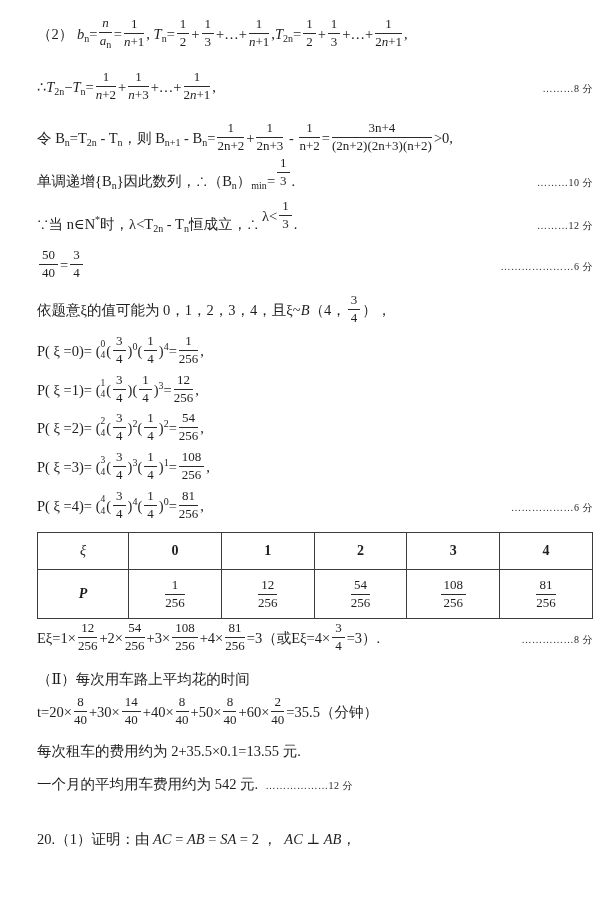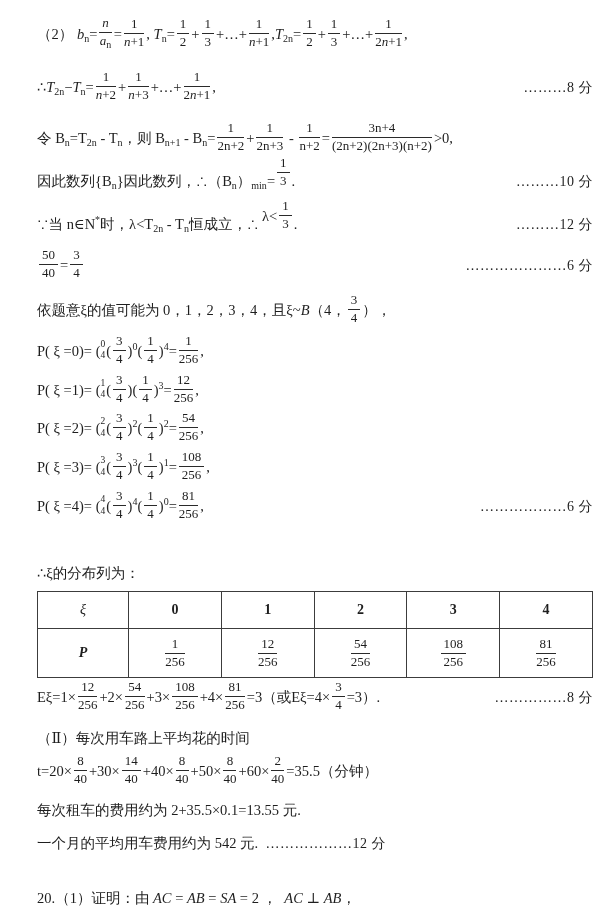--- a/index.html
+++ b/index.html
@@ -1,21 +1,21 @@
 <!DOCTYPE html>
 <html><head>
 <meta charset="utf-8">
 <style>
   html,body{margin:0;padding:0;background:#ffffff;}
   body{width:601px;height:913px;overflow:hidden;
        font-family:"Liberation Serif","DejaVu Serif",serif;color:#1e1e1e;}
   .page{box-sizing:border-box;width:601px;height:913px;padding:12px 21px 0 24px;background:#fff;margin-left:13px;}
   .line{display:flex;align-items:baseline;font-size:14.5px;white-space:pre;}
   .fm{display:inline-block;}
-  .score{font-size:14px;letter-spacing:.5px;}
+  .score{font-size:10px;letter-spacing:.5px;}
   .right{margin-left:auto;}
   
   .frac{display:inline-block;vertical-align:middle;text-align:center;
         font-size:13px;line-height:1.15;margin:0 2px;transform:translateY(-2px);}
   .frac .num{display:block;border-bottom:1px solid #2a2a2a;padding:0 3px 1px 3px;}
   .frac .den{display:block;padding-top:1px;}
   
   .stk{display:inline-block;vertical-align:middle;font-size:9.5px;line-height:1.2;
        transform:translateY(-2px);margin-right:1px;}
   .stk span{display:block;text-align:left;}
@@ -50,21 +50,21 @@
   <div class="line mt20">
     <span class="fm"><span>∴</span><span class="it">T</span><span class="sb">2n</span><span>−</span><span class="it">T</span><span class="sb">n</span><span>=</span><span class="frac"><span class="num"><span>1</span></span><span class="den"><span class="it">n</span><span>+2</span></span></span><span>+</span><span class="frac"><span class="num"><span>1</span></span><span class="den"><span class="it">n</span><span>+3</span></span></span><span>+…+</span><span class="frac"><span class="num"><span>1</span></span><span class="den"><span>2</span><span class="it">n</span><span>+1</span></span></span><span>,</span></span>
     <span class="score right">………8 分</span>
   </div>
 
   <div class="line mt18">
     <span class="fm"><span>令 B</span><span class="sb">n</span><span>=T</span><span class="sb">2n</span><span> - T</span><span class="sb">n</span><span>，则 B</span><span class="sb">n+1</span><span> - B</span><span class="sb">n</span><span>=</span><span class="frac"><span class="num"><span>1</span></span><span class="den"><span>2n+2</span></span></span><span>+</span><span class="frac"><span class="num"><span>1</span></span><span class="den"><span>2n+3</span></span></span><span> - </span><span class="frac"><span class="num"><span>1</span></span><span class="den"><span>n+2</span></span></span><span>=</span><span class="frac"><span class="num"><span>3n+4</span></span><span class="den"><span>(2n+2)(2n+3)(n+2)</span></span></span><span>&gt;0,</span></span>
   </div>
 
   <div class="line mt10">
-    <span class="fm"><span>因此数列{B</span><span class="sb">n</span><span>}因此数列，∴（B</span><span class="sb">n</span><span>）</span><span class="sb">min</span><span>=</span><span class="rz"><span class="frac"><span class="num"><span>1</span></span><span class="den"><span>3</span></span></span></span><span>.</span></span>
+    <span class="fm"><span>单调递增{B</span><span class="sb">n</span><span>}因此数列，∴（B</span><span class="sb">n</span><span>）</span><span class="sb">min</span><span>=</span><span class="rz"><span class="frac"><span class="num"><span>1</span></span><span class="den"><span>3</span></span></span></span><span>.</span></span>
     <span class="score right">………10 分</span>
   </div>
 
   <div class="line mt10">
     <span class="fm"><span>∵当 n∈N</span><span class="sp">*</span><span>时，λ&lt;T</span><span class="sb">2n</span><span> - T</span><span class="sb">n</span><span>恒成立，∴ </span><span class="rz"><span>λ&lt;</span><span class="frac"><span class="num"><span>1</span></span><span class="den"><span>3</span></span></span></span><span>.</span></span>
     <span class="score right">………12 分</span>
   </div>
 
   <div class="line mt8">
     <span class="fm"><span class="frac"><span class="num"><span>50</span></span><span class="den"><span>40</span></span></span><span>=</span><span class="frac"><span class="num"><span>3</span></span><span class="den"><span>4</span></span></span></span>
@@ -85,23 +85,20 @@
     <span class="fm"><span>P( ξ =2)= (</span><span class="stk"><span>2</span><span>4</span></span><span>(</span><span class="frac"><span class="num"><span>3</span></span><span class="den"><span>4</span></span></span><span>)</span><span class="sp">2</span><span>(</span><span class="frac"><span class="num"><span>1</span></span><span class="den"><span>4</span></span></span><span>)</span><span class="sp">2</span><span>=</span><span class="frac"><span class="num"><span>54</span></span><span class="den"><span>256</span></span></span><span>,</span></span>
   </div>
   <div class="line mt6">
     <span class="fm"><span>P( ξ =3)= (</span><span class="stk"><span>3</span><span>4</span></span><span>(</span><span class="frac"><span class="num"><span>3</span></span><span class="den"><span>4</span></span></span><span>)</span><span class="sp">3</span><span>(</span><span class="frac"><span class="num"><span>1</span></span><span class="den"><span>4</span></span></span><span>)</span><span class="sp">1</span><span>=</span><span class="frac"><span class="num"><span>108</span></span><span class="den"><span>256</span></span></span><span>,</span></span>
   </div>
   <div class="line mt6">
     <span class="fm"><span>P( ξ =4)= (</span><span class="stk"><span>4</span><span>4</span></span><span>(</span><span class="frac"><span class="num"><span>3</span></span><span class="den"><span>4</span></span></span><span>)</span><span class="sp">4</span><span>(</span><span class="frac"><span class="num"><span>1</span></span><span class="den"><span>4</span></span></span><span>)</span><span class="sp">0</span><span>=</span><span class="frac"><span class="num"><span>81</span></span><span class="den"><span>256</span></span></span><span>,</span></span>
     <span class="score right">………………6 分</span>
   </div>
 
-  <div class="line mt40">
-    <span class="fm">∴ξ的分布列为：</span>
-  </div>
 
   <table class="dist">
     <tbody>
         <tr class="hd">
       <td class="c0 it">ξ</td>
       <td class="bold">0</td>
       <td class="bold">1</td>
       <td class="bold">2</td>
       <td class="bold">3</td>
       <td class="bold">4</td>

